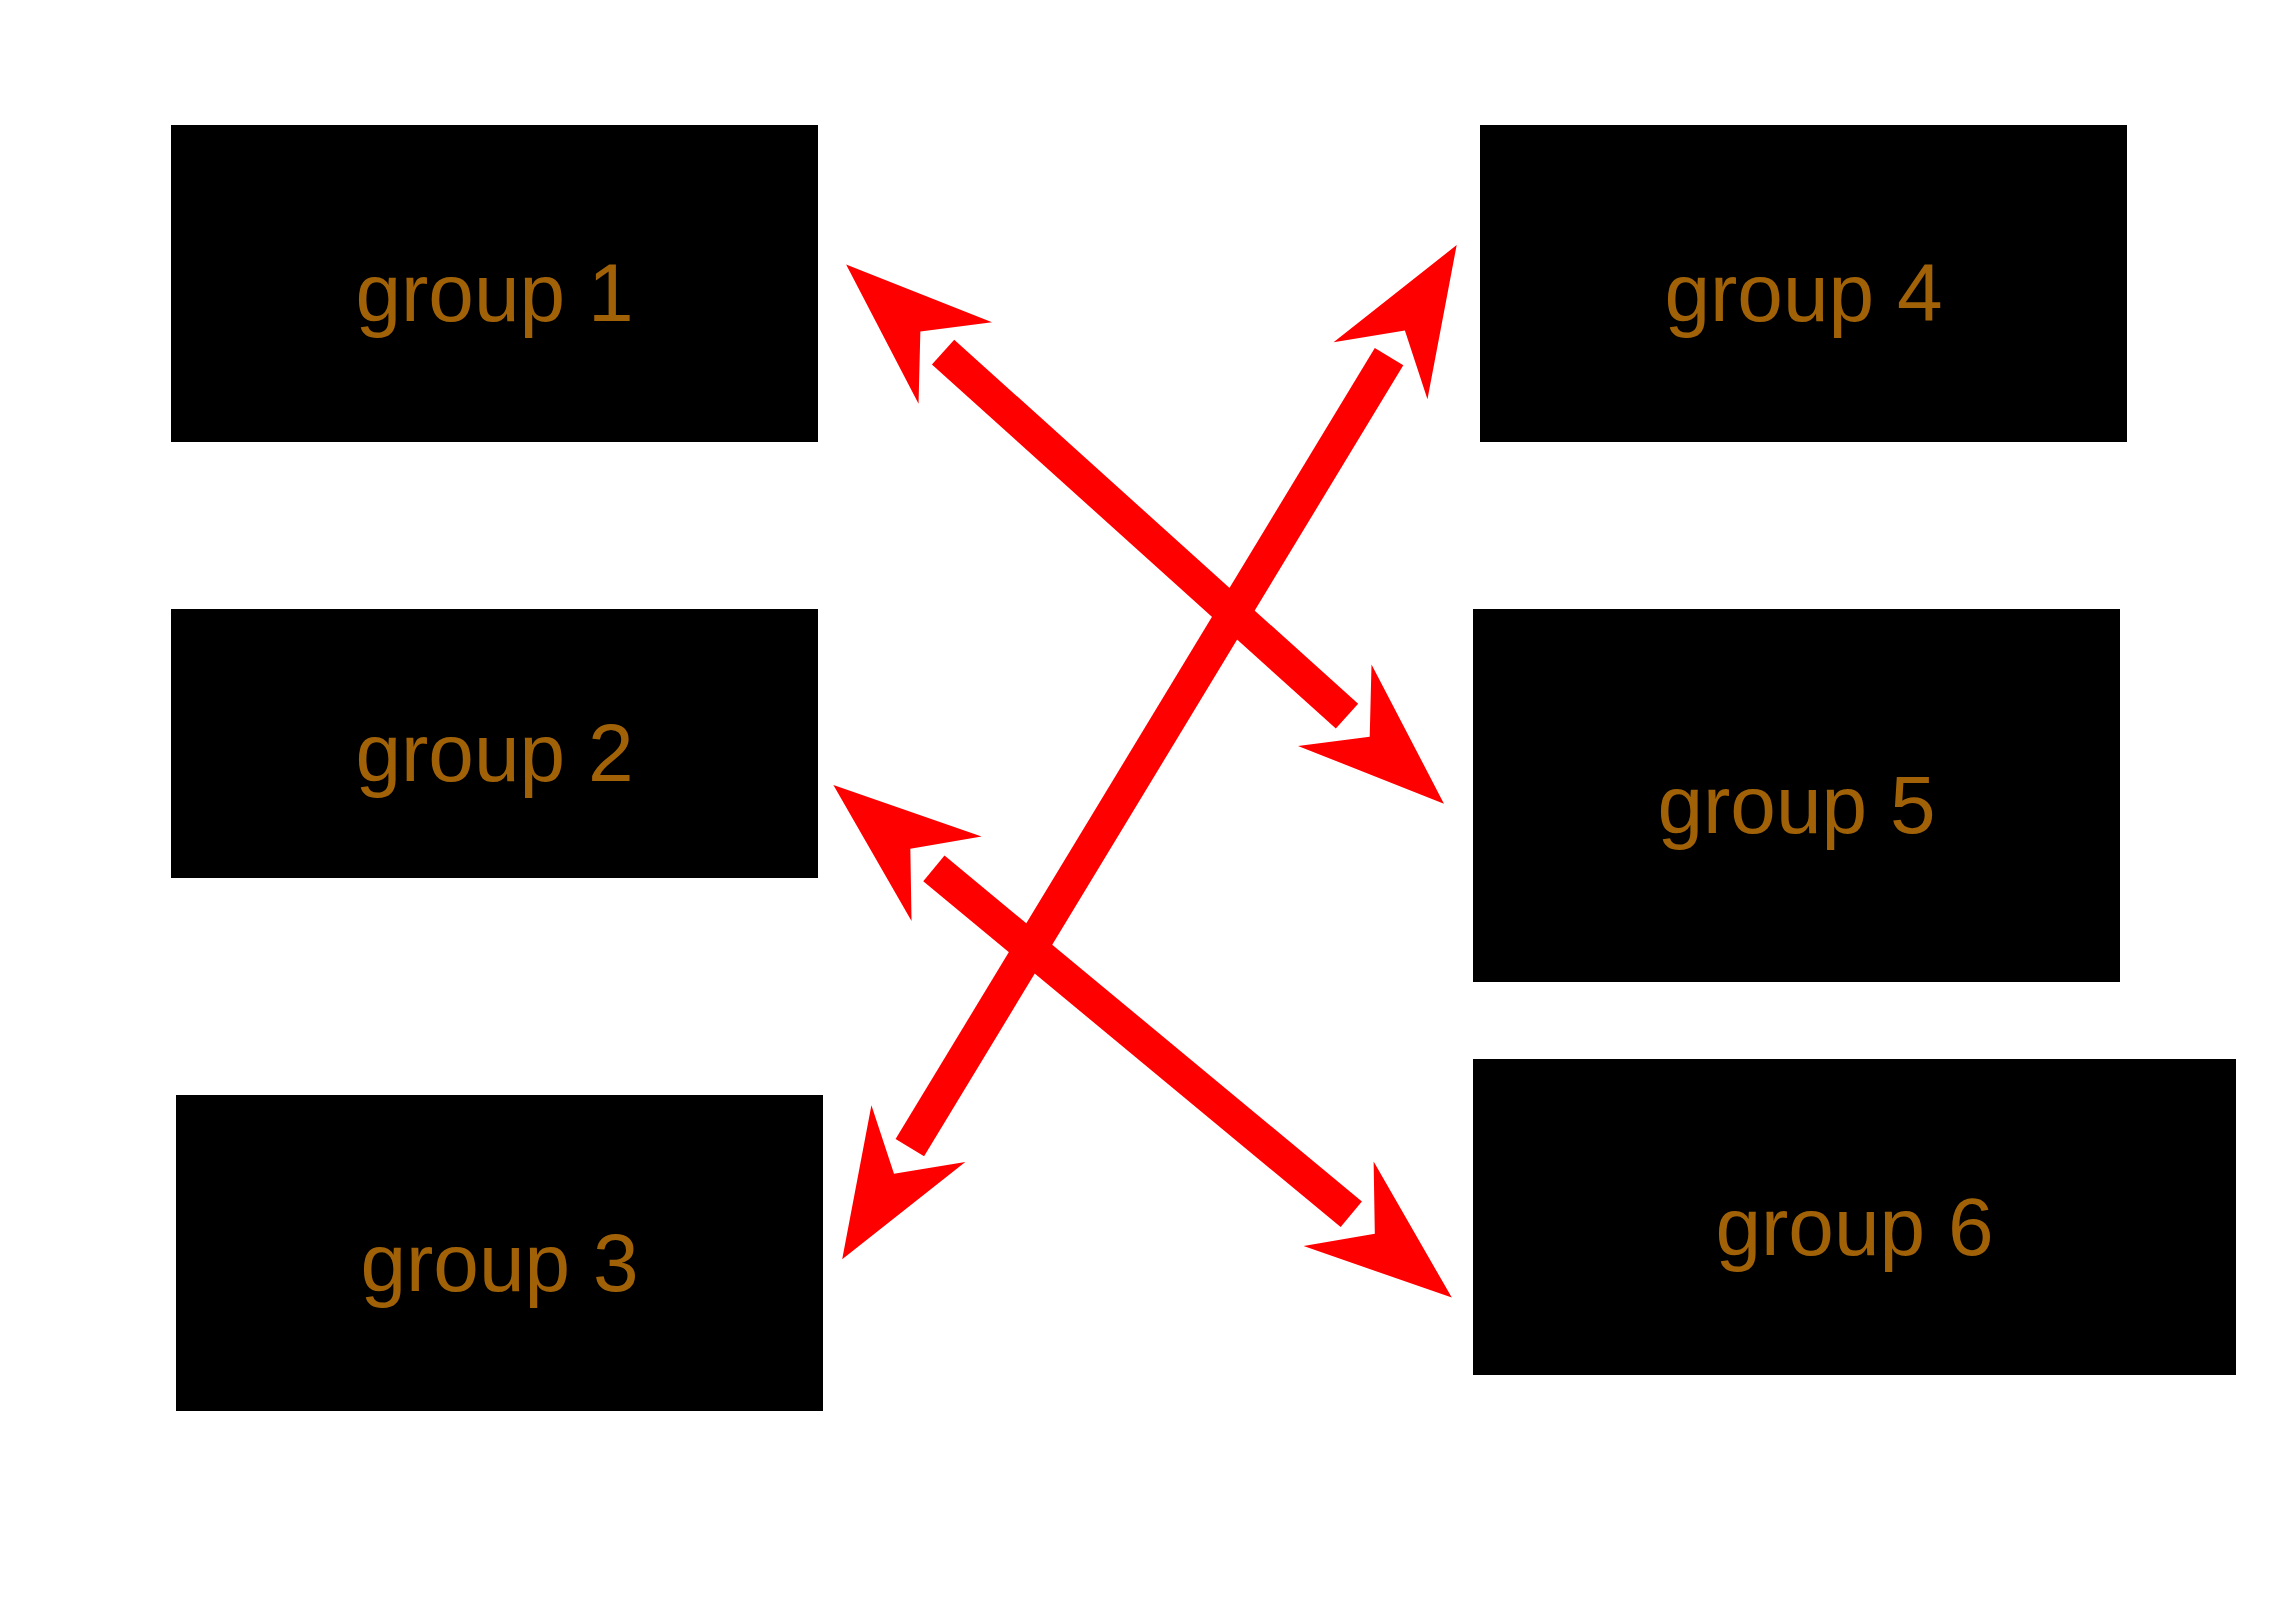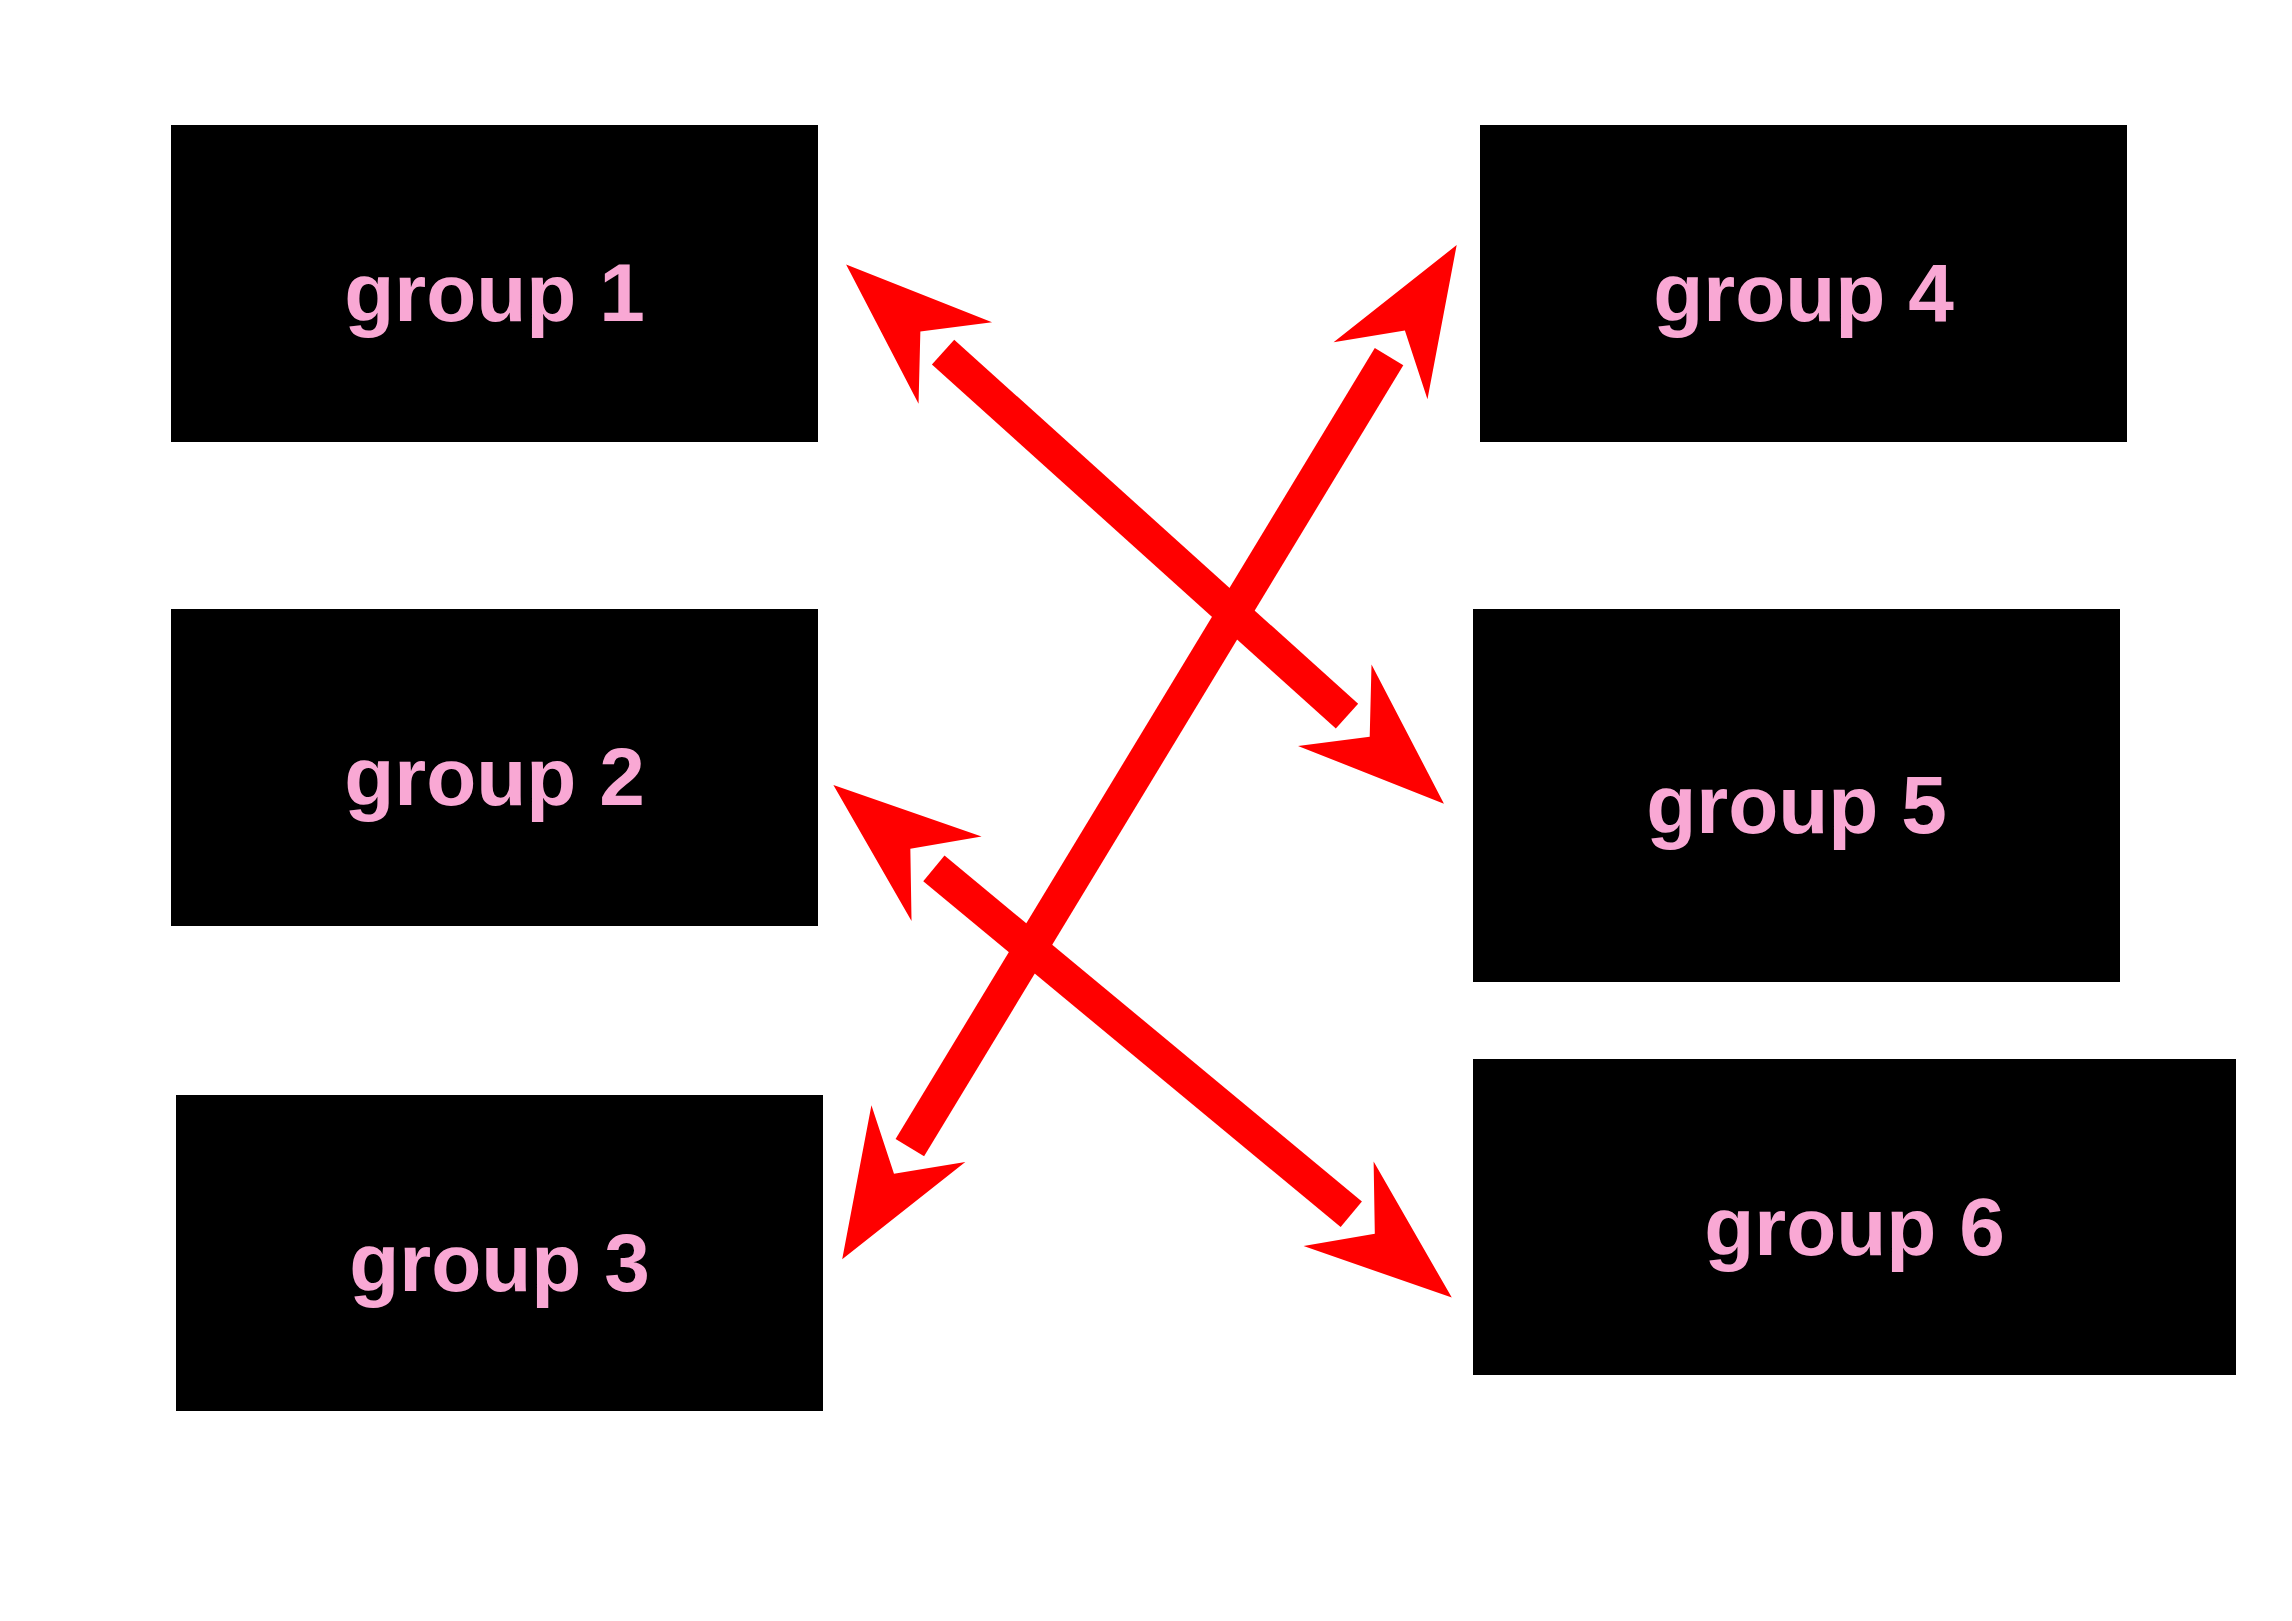--- a/index.html
+++ b/index.html
@@ -20,41 +20,41 @@
   }
   .group-box {
     position: absolute;
     background: #000000;
     display: flex;
     align-items: center;
     justify-content: center;
     box-sizing: border-box;
   }
   .group-label {
-    color: #f9a8d4;
+    color: #a16207;
     font-family: "Liberation Sans", sans-serif;
     font-size: 82px;
-    font-weight: 700;
+    font-weight: 400;
     letter-spacing: 0px;
     line-height: 1;
     white-space: nowrap;
     position: relative;
     top: 9.8px;
   }
   #arrow-layer {
     position: absolute;
     left: 0;
     top: 0;
     width: 2293px;
     height: 1621px;
     pointer-events: none;
   }
   
   #box-group-1 { left: 171px;  top: 125px;  width: 647px; height: 317px; }
-  #box-group-2 { left: 171px;  top: 609px;  width: 647px; height: 317px; }
+  #box-group-2 { left: 171px;  top: 609px;  width: 647px; height: 269px; }
   #box-group-3 { left: 176px;  top: 1095px; width: 647px; height: 316px; }
   
   #box-group-4 { left: 1473px; top: 125px;  width: 647px; height: 317px; margin-left: 7px; }
   #box-group-5 { left: 1473px; top: 609px;  width: 647px; height: 373px; }
   #box-group-6 { left: 1473px; top: 1059px; width: 763px; height: 316px; }
 </style>
 </head>
 <body>
 
 <div id="canvas">

